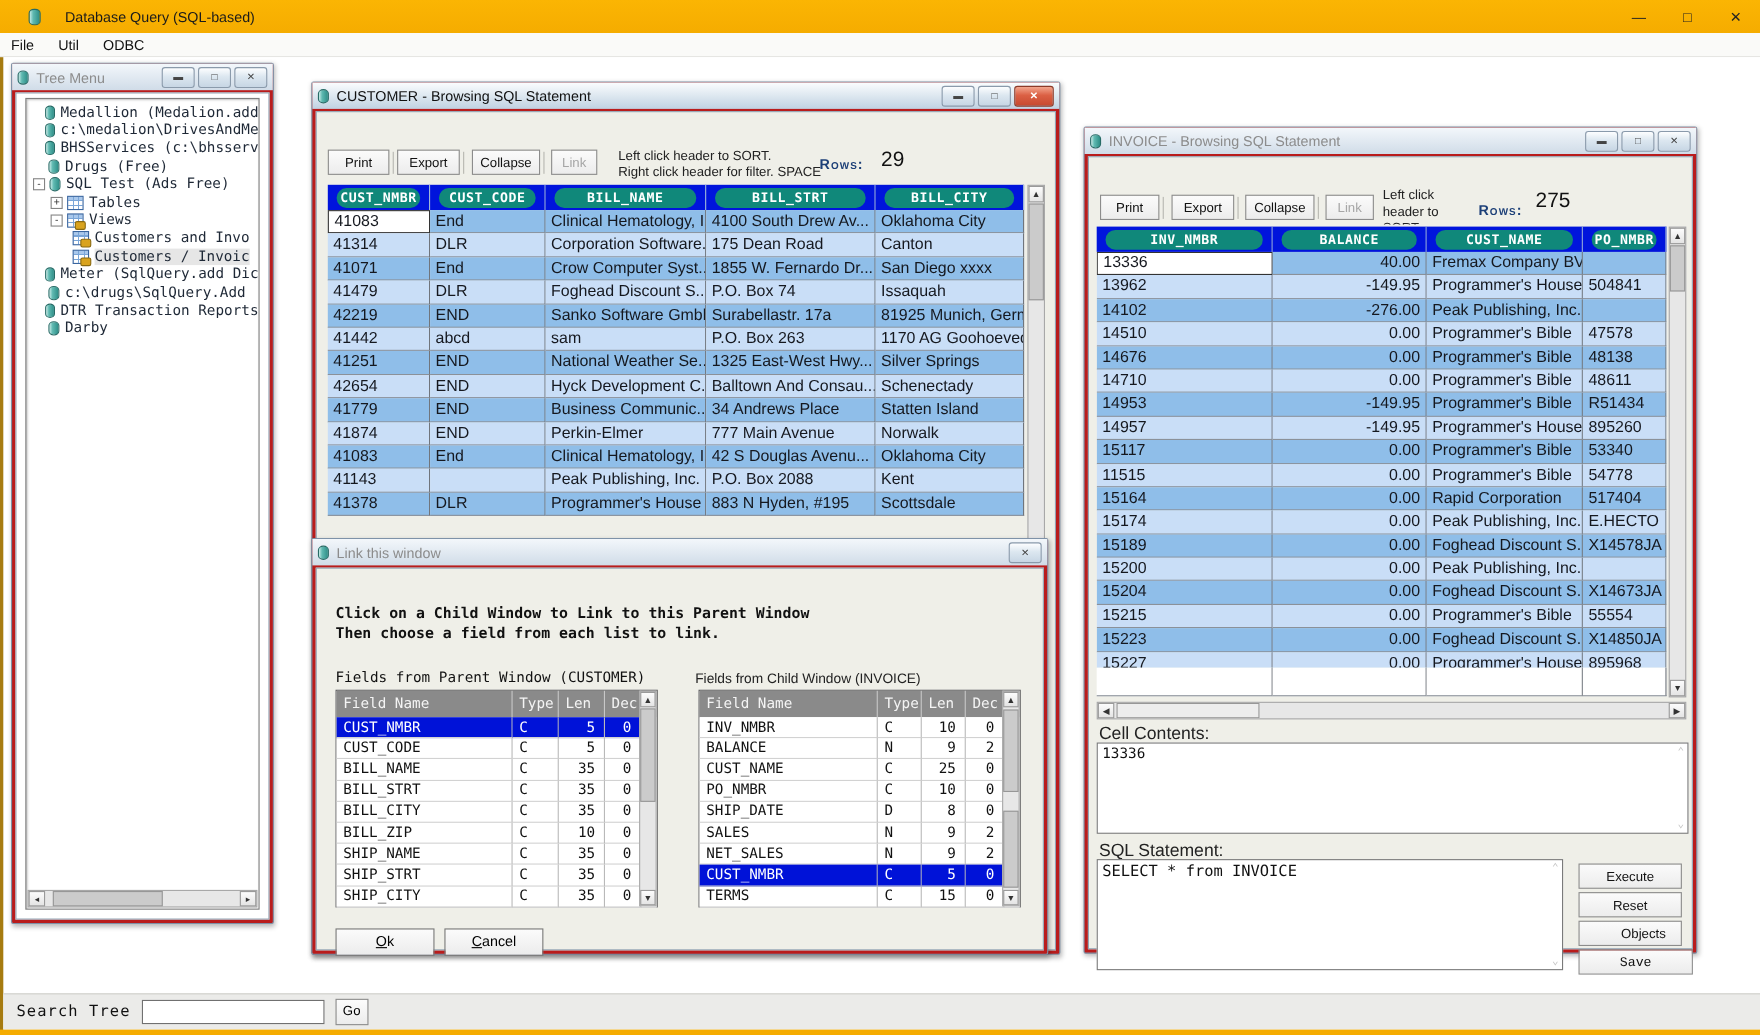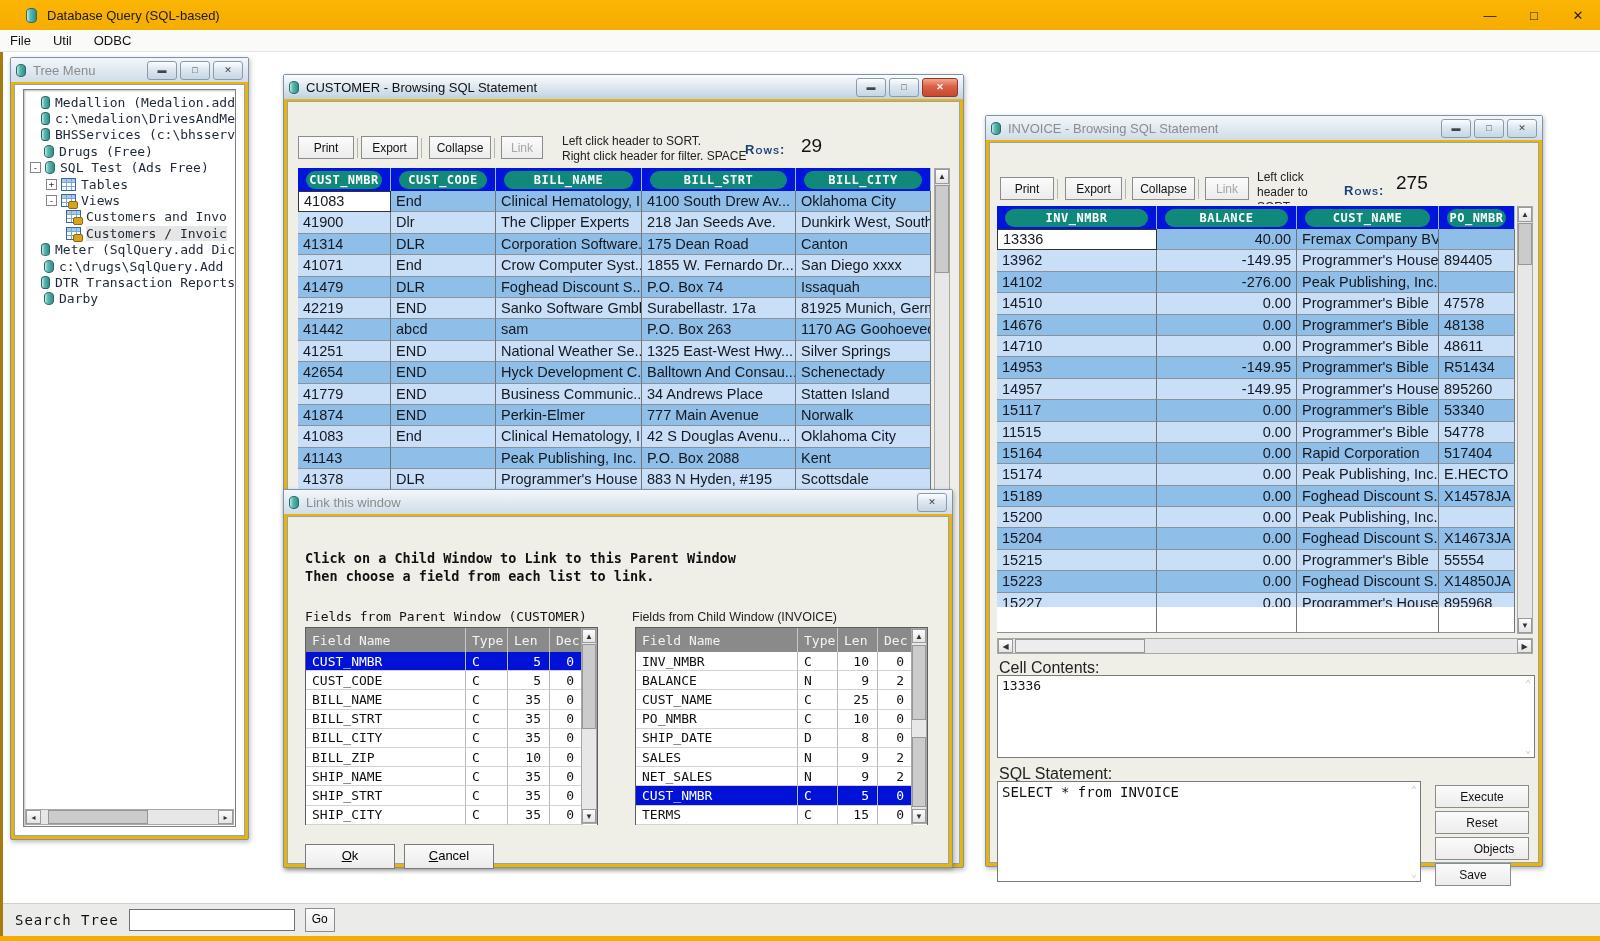--- a/index.html
+++ b/index.html
@@ -2,39 +2,39 @@
 <html><head>
 <meta charset="utf-8">
 <style>
   html,body{margin:0;padding:0;}
   body{width:1600px;height:941px;position:relative;overflow:hidden;
        font-family:"Liberation Sans",sans-serif;background:#fff;}
   .abs{position:absolute;}
 
   
   #titlebar{left:0;top:0;width:1600px;height:30px;background:linear-gradient(#FBB503,#F5AC00);
-            display:flex;align-items:center;gap:10px;padding-left:26px;box-sizing:border-box;}
+            display:flex;align-items:center;gap:22px;padding-left:26px;box-sizing:border-box;}
   #titlebar .ttext{font-size:13px;color:#1b1b1b;}
   .capzone{margin-left:auto;display:flex;height:100%;}
   .capg{width:44px;height:100%;display:flex;align-items:center;justify-content:center;
         font-size:13px;color:#222;}
   #menubar{left:0;top:30px;width:1600px;height:22px;background:#FAFAF8;border-bottom:1px solid #E4E4E0;
            display:flex;align-items:center;gap:22px;padding-left:10px;box-sizing:border-box;font-size:13px;color:#111;}
   #client{left:3px;top:52px;width:1597px;height:851px;background:#fff;}
   #leftedge{left:0;top:52px;width:3px;height:889px;background:#A67B10;}
   #statusbar{left:3px;top:903px;width:1597px;height:33px;background:#EBEBE9;border-top:1px solid #CFCFCB;
              display:flex;align-items:center;gap:10px;padding-left:12px;box-sizing:border-box;}
   #statusbar .slabel{font:14px "DejaVu Sans Mono",monospace;color:#111;letter-spacing:1px;}
   #statusbar input{width:160px;height:18px;border:1px solid #707070;background:#fff;font:13px "DejaVu Sans Mono",monospace;}
   #statusbar .gobtn{height:22px;width:28px;background:linear-gradient(#FCFCFC,#ECECEC);border:1px solid #8C8C8C;
                     font-size:12px;text-align:center;line-height:20px;}
   #bottomedge{left:0;top:936px;width:1600px;height:5px;background:#F5AC00;}
 
   
-  .win{position:absolute;background:#eab308;border:1px solid #7E92A8;border-radius:2px;
+  .win{position:absolute;background:#b91c1c;border:1px solid #7E92A8;border-radius:2px;
        box-shadow:1px 2px 5px rgba(0,0,0,.28);}
   .wtitle{height:24px;display:flex;align-items:center;gap:7px;padding:0 5px;}
   .wtitle.active{background:linear-gradient(#FBFDFE,#C0D2E2);}
   .wtitle.inactive{background:linear-gradient(#F3F7FB,#D0DCE8);}
   .wtitle .wtext{font-size:13px;}
   .wtitle.active .wtext{color:#111;}
   .wtitle.inactive .wtext{color:#8C8C8C;}
   .wbody{position:absolute;left:3px;right:3px;top:26px;bottom:3px;background:#EFEFE8;border:1px solid #93A4B4;}
   .cbrow{margin-left:auto;display:flex;gap:3px;}
   .cb{width:28px;height:17px;border:1px solid #8A9AAB;border-radius:3px;
@@ -298,27 +298,20 @@
       <div class="gbody">
 
       <div class="grow">
           <div class="gc c0">41083</div>
           <div class="gc c1">End</div>
           <div class="gc c2">Clinical Hematology, I...</div>
           <div class="gc c3">4100 South Drew Av...</div>
           <div class="gc c4">Oklahoma City</div>
         </div>
           <div class="grow">
-          <div class="gc c0">41900</div>
-          <div class="gc c1">Dlr</div>
-          <div class="gc c2">The Clipper Experts</div>
-          <div class="gc c3">218 Jan Seeds Ave.</div>
-          <div class="gc c4">Dunkirk West, South</div>
-        </div>
-          <div class="grow">
           <div class="gc c0">41314</div>
           <div class="gc c1">DLR</div>
           <div class="gc c2">Corporation Software...</div>
           <div class="gc c3">175 Dean Road</div>
           <div class="gc c4">Canton</div>
         </div>
           <div class="grow">
           <div class="gc c0">41071</div>
           <div class="gc c1">End</div>
           <div class="gc c2">Crow Computer Syst...</div>
@@ -449,21 +442,21 @@
       <div class="grow">
           <div class="gc c0">13336</div>
           <div class="gc c1">40.00</div>
           <div class="gc c2">Fremax Company BV</div>
           <div class="gc c3"></div>
         </div>
           <div class="grow">
           <div class="gc c0">13962</div>
           <div class="gc c1">-149.95</div>
           <div class="gc c2">Programmer's House</div>
-          <div class="gc c3">894405</div>
+          <div class="gc c3">504841</div>
         </div>
           <div class="grow">
           <div class="gc c0">14102</div>
           <div class="gc c1">-276.00</div>
           <div class="gc c2">Peak Publishing, Inc.</div>
           <div class="gc c3"></div>
         </div>
           <div class="grow">
           <div class="gc c0">14510</div>
           <div class="gc c1">0.00</div>
@@ -580,21 +573,21 @@
     </div>
     <span class="abs iolabel" style="left:9px;top:622px;">SQL Statement:</span>
     <div class="iobox" style="left:7px;top:638px;width:424px;height:101px;font-size:14px;">
       <span>SELECT * from INVOICE</span>
       <span class="chev" style="top:2px;">⌃</span>
       <span class="chev" style="bottom:2px;">⌄</span>
     </div>
     <div class="abs btn" style="left:445px;top:642px;width:94px;">Execute</div>
     <div class="abs btn" style="left:445px;top:668px;width:94px;">Reset</div>
     <div class="abs btn" style="left:445px;top:694px;width:94px;padding-left:24px;">Objects</div>
-    <div class="abs btn" style="left:445px;top:720px;width:76px;">Save</div>
+    <div class="abs btn" style="left:445px;top:720px;width:104px;font-family:Liberation Mono, monospace;">Save</div>
   </div>
 </div>
 
 <div class="win" style="left:283px;top:489px;width:668px;height:377px;z-index:10">
   <div class="wtitle inactive">
     <span class="cyl small"></span>
     <span class="wtext">Link this window</span>
     <div class="cbrow">
       <div class="cb">✕</div>
     </div>

